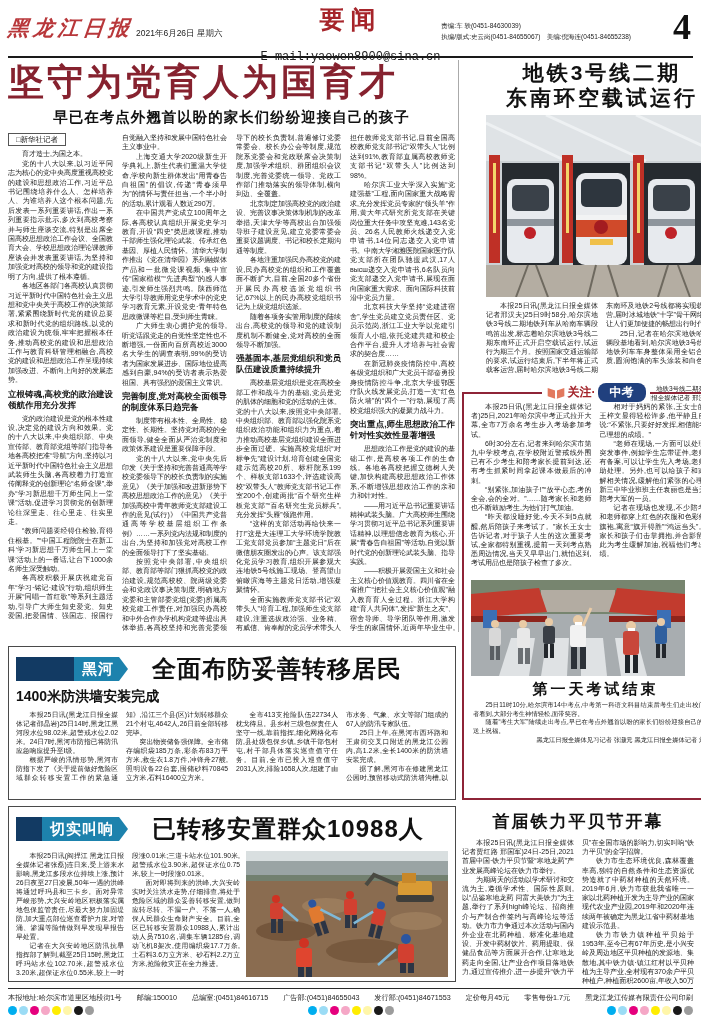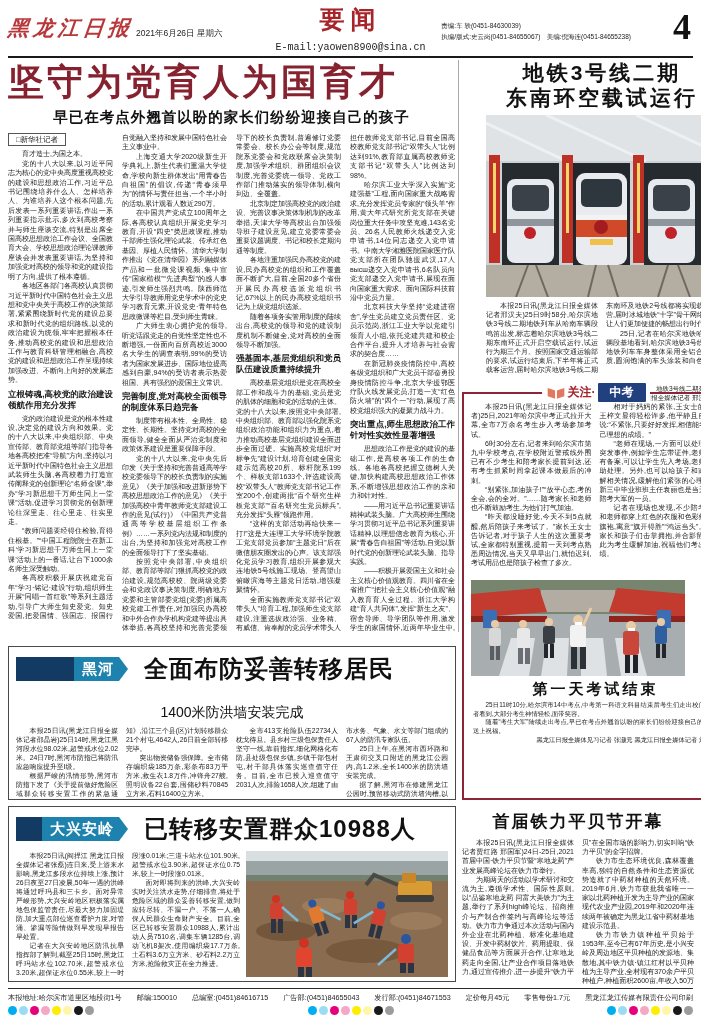--- a/index.html
+++ b/index.html
@@ -6,21 +6,21 @@
   .page{position:relative;width:701px;height:1024px;background:#ffffff;margin:0 auto;
         font-family:"Liberation Sans","DejaVu Sans",sans-serif;color:#1a1a1a;overflow:hidden;}
 
   
   .header{position:absolute;left:8px;top:6px;width:685px;height:50px;border-bottom:2.5px solid #1a1a1a;}
   .masthead{position:absolute;left:0;top:8px;font-family:"Liberation Serif","DejaVu Serif",serif;
             font-weight:bold;font-style:italic;font-size:21px;color:#b8373a;letter-spacing:4px;transform:skewX(-6deg);}
   .hdr-date{position:absolute;left:128px;top:22px;font-size:8.5px;color:#222;}
   .hdr-center{position:absolute;left:50%;top:2px;transform:translateX(-50%);text-align:center;width:190px;font-family:Liberation Mono, monospace;}
   .section-title{font-size:25px;font-weight:bold;color:#a6242a;letter-spacing:6px;line-height:28px;}
-  .hdr-email{font-size:10px;color:#222;margin-top:6px;}
+  .hdr-email{font-size:12px;color:#222;margin-top:14px;}
   .hdr-editors{position:absolute;right:62px;top:14px;font-size:6.5px;line-height:1.7;color:#222;text-align:left;white-space:nowrap;}
   .page-num{position:absolute;right:2px;top:0px;font-family:"Liberation Serif","DejaVu Serif",serif;
             font-size:36px;font-weight:bold;color:#111;}
 
   
   .main-article{position:absolute;left:8px;top:60px;width:447px;}
   .main-headline{font-size:36px;font-weight:bold;color:#86222f;text-align:left;letter-spacing:3px;line-height:44px;margin:0;}
   .main-subhead{font-size:14.5px;font-weight:bold;color:#111;text-align:center;letter-spacing:1px;margin:4px 0 6px 0;}
   .main-cols{height:503px;column-count:4;column-gap:9px;column-fill:auto;overflow:hidden;
              font-size:7px;line-height:9.4px;text-align:justify;}
@@ -36,49 +36,49 @@
   .metro-body{margin-top:4px;height:82px;column-count:2;column-gap:8px;column-fill:auto;overflow:hidden;
               font-size:7px;line-height:9.2px;text-align:justify;}
   .metro-caption{font-size:6.5px;line-height:9px;text-align:right;margin-top:1px;}
 
   
   .zk-box{position:absolute;left:462px;top:392px;width:267px;height:408px;border:2px solid #8e2437;box-sizing:border-box;}
   .zk-badge{display:flex;align-items:center;justify-content:center;gap:3px;margin-top:-11px;}
   .zk-badge .line{width:24px;height:2px;background:#8e2437;}
   .zk-badge-inner{display:flex;align-items:center;gap:2px;background:#fff;padding:0 4px;}
   .zk-badge-label{font-size:12px;font-weight:bold;color:#a3242a;}
-  .zk-badge-tag{font-size:12px;font-weight:bold;color:#fff;background:#20407e;border-radius:1px;padding:1px 12px;}
+  .zk-badge-tag{font-size:12px;font-weight:bold;color:#fff;background:#20407e;border-radius:8px;padding:1px 12px;}
   .zk-headline{text-align:center;font-weight:bold;margin:5px 0 4px 0;line-height:24px;}
   .zk-headline .black{font-size:19px;color:#111;}
   .zk-headline .blue{font-size:22px;color:#48769e;}
   .zk-body{margin:0 7px;height:174px;column-count:2;column-gap:8px;column-fill:auto;overflow:hidden;
            font-size:7px;line-height:9.2px;text-align:justify;}
   .zk-photo{margin:4px 7px 0 7px;line-height:0;}
   .zk-cap-title{text-align:center;font-size:15px;font-weight:bold;letter-spacing:3px;margin:4px 0 2px 0;color:#111;}
   .zk-cap-paras{margin:0 9px;font-size:6.3px;line-height:8.6px;text-align:justify;}
   .zk-credit{margin:1px 9px 0 9px;font-size:6.3px;text-align:right;}
 
   
   .tieli{position:absolute;left:462px;top:810px;width:232px;}
   .tieli-headline{font-size:17px;font-weight:bold;text-align:center;letter-spacing:2px;margin:0 0 5px 0;color:#111;}
   .tieli-body{height:148px;column-count:2;column-gap:8px;column-fill:auto;overflow:hidden;
               font-size:7px;line-height:9.2px;text-align:justify;}
 
   
   .news-box{position:absolute;left:8px;width:448px;border:1px solid #4a4a4a;box-sizing:border-box;padding:6px 7px;}
   .box-heihe{top:646px;height:154px;}
   .box-dxal{top:806px;height:176px;}
-  .box-head{display:flex;align-items:center;gap:16px;}
+  .box-head{display:flex;align-items:center;gap:24px;}
   .ribbon{display:flex;align-items:stretch;height:24px;flex:none;}
   .ribbon .bar{width:58px;background:#123a63;}
   .ribbon .lbl{display:flex;align-items:center;padding:0 14px 0 8px;background:#1d82ad;color:#fff;
                font-size:15px;font-weight:bold;letter-spacing:1px;white-space:nowrap;
                clip-path:polygon(0 0,calc(100% - 9px) 0,100% 50%,calc(100% - 9px) 100%,0 100%);}
   .box-headline{font-size:24px;font-weight:bold;color:#111;letter-spacing:1px;white-space:nowrap;}
-  .box-subhead{text-align:center;font-size:14px;font-weight:normal;margin:19px 0 4px 0;color:#111;}
+  .box-subhead{text-align:left;font-size:14px;font-weight:bold;margin:3px 0 4px 0;color:#111;}
   .heihe-body{height:76px;column-count:4;column-gap:8px;column-fill:auto;overflow:hidden;
               font-size:6.8px;line-height:9px;text-align:justify;}
   .dxal-content{display:flex;gap:6px;margin-top:6px;}
   .dxal-body{width:224px;height:126px;column-count:2;column-gap:8px;column-fill:auto;overflow:hidden;
              font-size:6.8px;line-height:9px;text-align:justify;flex:none;}
   .dxal-photo{flex:1;line-height:0;}
 
   
   .footer{position:absolute;left:8px;top:988px;width:685px;border-top:1.5px solid #2a2a2a;
           display:flex;justify-content:space-between;align-items:center;padding-top:4px;font-size:7.2px;color:#222;}
@@ -300,21 +300,21 @@
         <p class="para">全市413支抢险队伍22734人枕戈待旦。县乡村三级包保责任人坚守一线,靠前指挥,细化网格化布防,县处级包保乡镇,乡镇干部包村屯,村干部具体落实巡查值守任务。目前,全市已投入巡查值守2031人次,排险1658人次,组建了由市水务、气象、水文等部门组成的67人的防汛专家队伍。</p>
         <p class="para">25日上午,在黑河市西环路和王肃街交叉口附近的黑龙江公园内,高1.2米,全长1400米的防洪墙安装完成。</p>
         <p class="para">据了解,黑河市在修建黑龙江公园时,预留移动式防洪墙沟槽,以备防汛时启用。防洪墙用一块块钢制条形的防洪隔离板拼接而成,隔离板两端由立柱固定,为主城区构筑一道安全屏障。</p>
       </div>
   </div>
 
   <div class="news-box box-dxal">
     <div class="box-head">
       <span class="ribbon">
         <span class="bar" style="width:26px"></span>
-        <span class="lbl">大兴安岭</span>
+        <span class="lbl">切实叫响</span>
       </span>
       <span class="box-headline">已转移安置群众10988人</span>
     </div>
     <div class="dxal-content">
       <div class="dxal-body">
           <p class="para">本报25日讯(阎捍江 黑龙江日报全媒体记者张磊)连日来,受上游来水影响,黑龙江多段水位持续上涨,预计26日夜至27日凌晨,50年一遇的洪峰将通过呼玛县和三卡乡。面对异常严峻形势,大兴安岭地区积极落实属地包保监管责任,尽最大努力加固堤防,加大重点部位巡查看护力度,对管涌、渗漏等险情做到早发现早报告早处置。</p>
           <p class="para">记者在大兴安岭地区防汛抗旱指挥部了解到,截至25日15时,黑龙江呼玛站水位102.70米,超警戒水位3.20米,超保证水位0.55米,较上一时段涨0.01米;三道卡站水位101.90米,超警戒水位3.90米,超保证水位0.75米,较上一时段涨0.01米。</p>
           <p class="para">面对即将到来的洪峰,大兴安岭实时关注洪水走势,仔细排查,将处于危险区域的群众妥善转移安置,做到应转尽转、不漏一户、不落一人,确保人民群众生命财产安全。目前,全区已转移安置群众10988人,累计出动人员7510名,调集车辆1285台,调动飞机8架次,使用编织袋17.7万条,土石料3.6万立方米、砂石料2.2万立方米,抢险救灾正在全力推进。</p>
         </div>
       <div class="dxal-photo">

